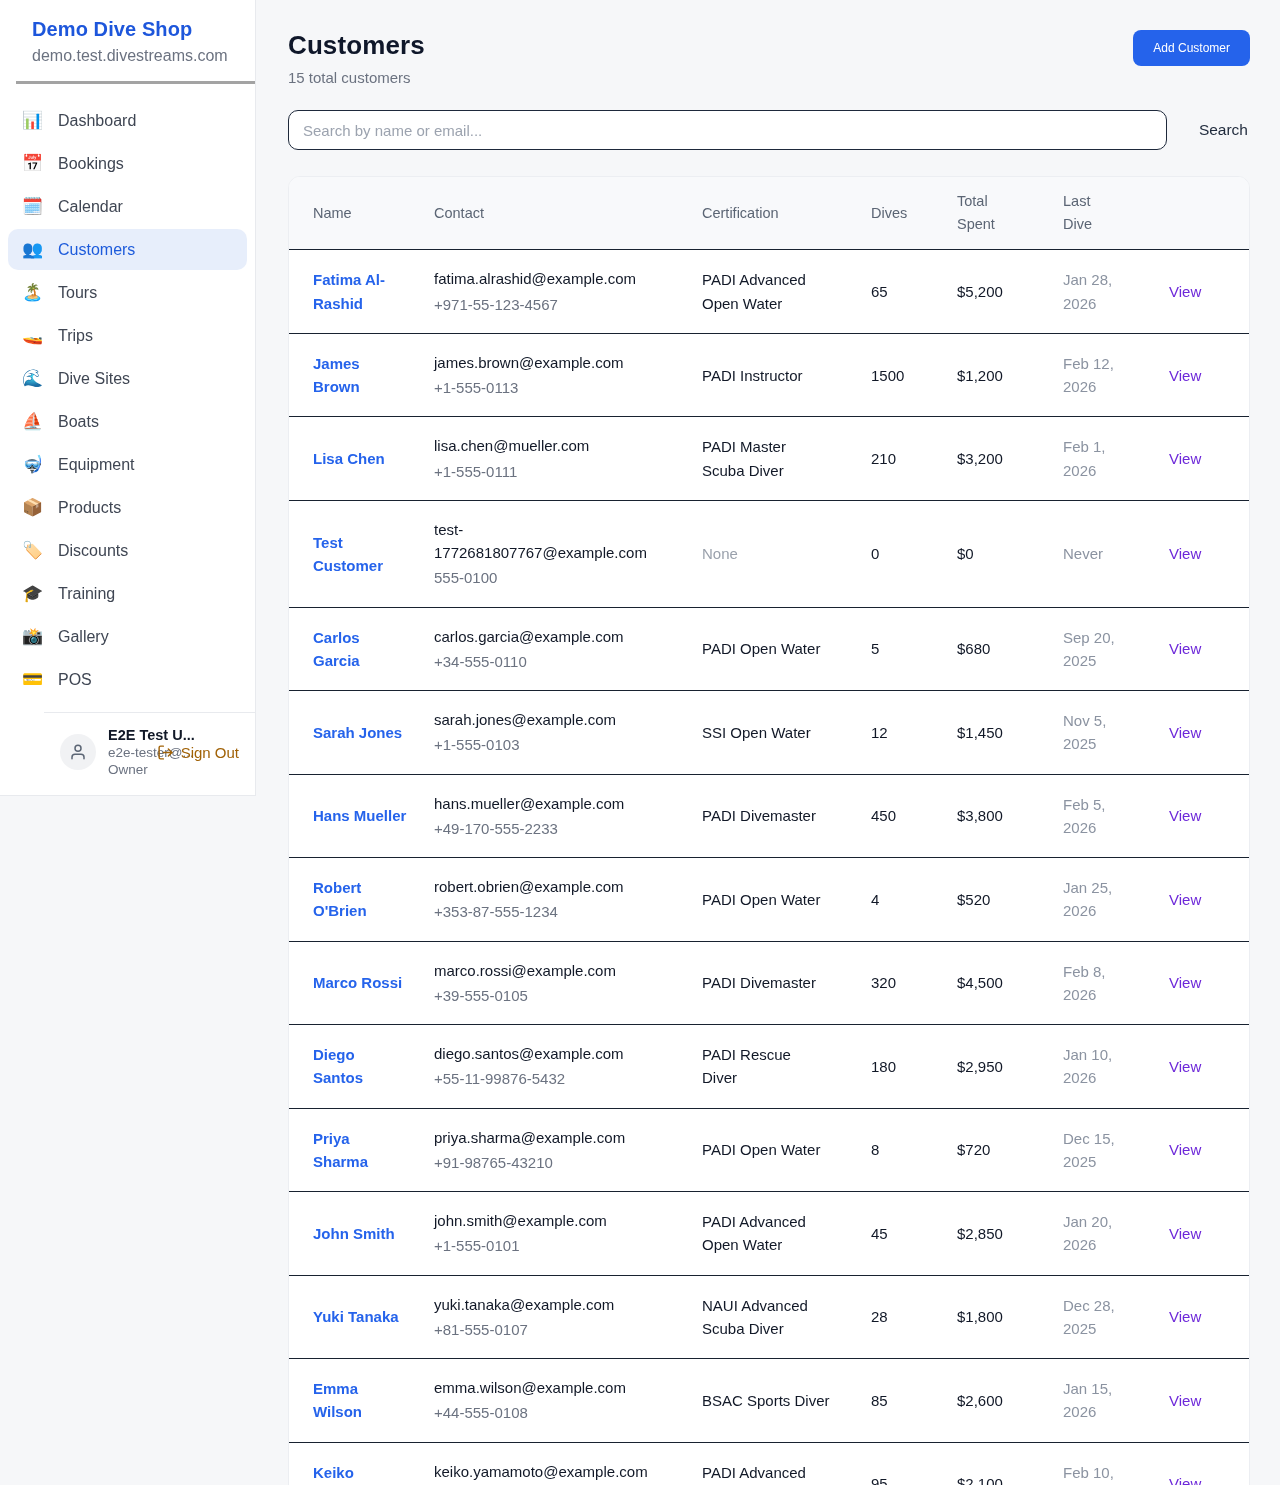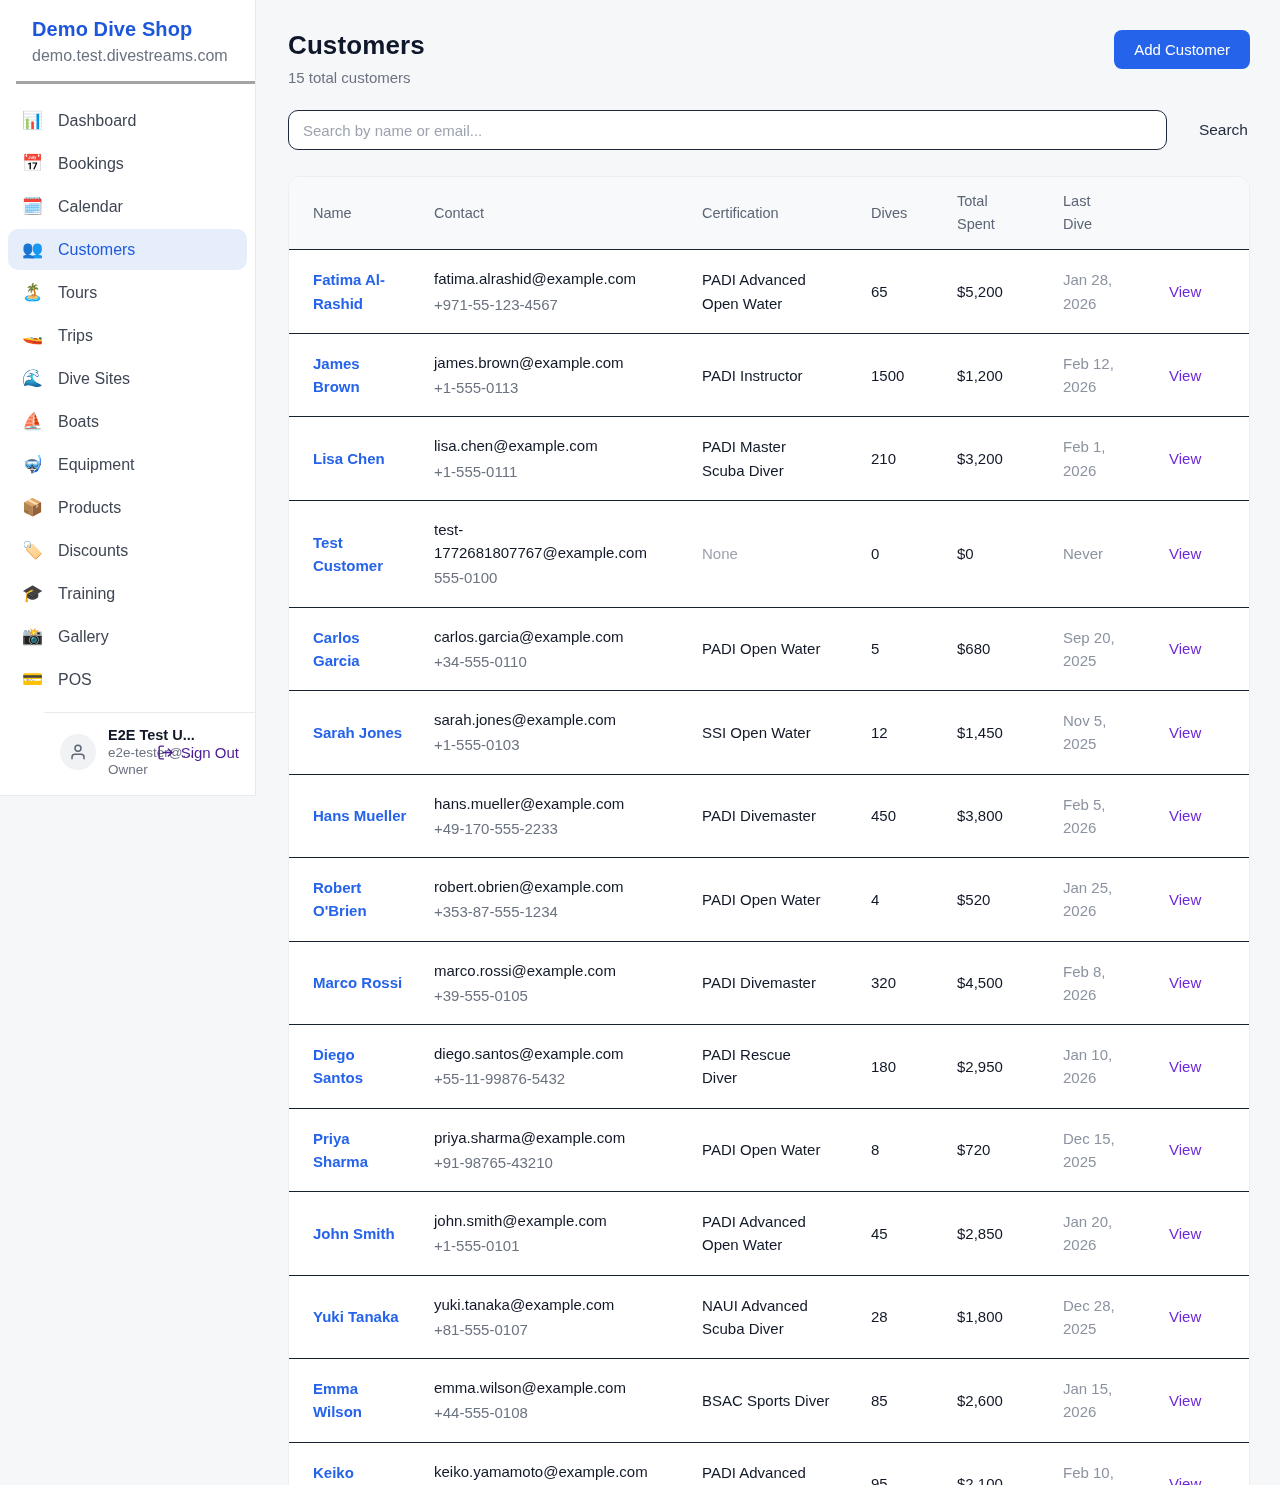--- a/index.html
+++ b/index.html
@@ -43,35 +43,35 @@
     background:#f1f2f4; color:#5b6574;
     display:flex; align-items:center; justify-content:center;
     flex:0 0 36px;
   }
   .user-meta { min-width:0; flex:1; }
   .user-name { font-size:14.5px; font-weight:700; color:#111827; white-space:nowrap; }
   .user-email { font-size:13.5px; color:#6b7280; margin-top:2px; white-space:nowrap; }
   .user-role { font-size:13.5px; color:#6b7280; margin-top:2px; }
   .signout {
     display:flex; align-items:center; gap:7px;
-    color:#4c1d95; font-size:15px;
+    color:#a16207; font-size:15px;
     background:none; border:none; cursor:pointer;
     font-family:inherit; white-space:nowrap;
   }
 
   
   .main { margin-left:256px; padding:30px 30px 0 32px; }
   .main-head { display:flex; justify-content:space-between; align-items:flex-start; }
   .page-title { font-size:26px; font-weight:700; color:#0f172a; letter-spacing:.1px; }
   .page-subtitle { font-size:15px; color:#6b7280; margin-top:8px; }
   .btn-primary {
     background:#2563eb; color:#ffffff;
     border:none; border-radius:8px;
     padding:11px 20px;
-    font-size:15px; font-weight:500;
+    font-size:12px; font-weight:500;
     font-family:inherit; cursor:pointer;
   }
 
   .search-row { display:flex; align-items:center; margin-top:24px; }
   .search-input {
     flex:1; height:40px;
     border:1px solid #1e293b; border-radius:10px;
     background:#ffffff;
     padding:0 14px;
     font-size:15px; font-family:inherit; color:#111827;
@@ -274,21 +274,21 @@
       <div class="cell"><span class="cert">PADI Instructor</span></div>
       <div class="cell num">1500</div>
       <div class="cell num">$1,200</div>
       <div class="cell"><span class="lastdive">Feb 12, 2026</span></div>
       <div class="cell cell-view"><a href="#" class="view-link">View</a></div>
     </div>
 
     <div class="trow">
       <div class="cell"><a href="#" class="name-link">Lisa Chen</a></div>
       <div class="cell">
-        <div class="contact-email">lisa.chen@example.com</div>
+        <div class="contact-email">lisa.chen@mueller.com</div>
         <div class="contact-phone">+1-555-0111</div>
       </div>
       <div class="cell"><span class="cert">PADI Master Scuba Diver</span></div>
       <div class="cell num">210</div>
       <div class="cell num">$3,200</div>
       <div class="cell"><span class="lastdive">Feb 1, 2026</span></div>
       <div class="cell cell-view"><a href="#" class="view-link">View</a></div>
     </div>
 
     <div class="trow">

